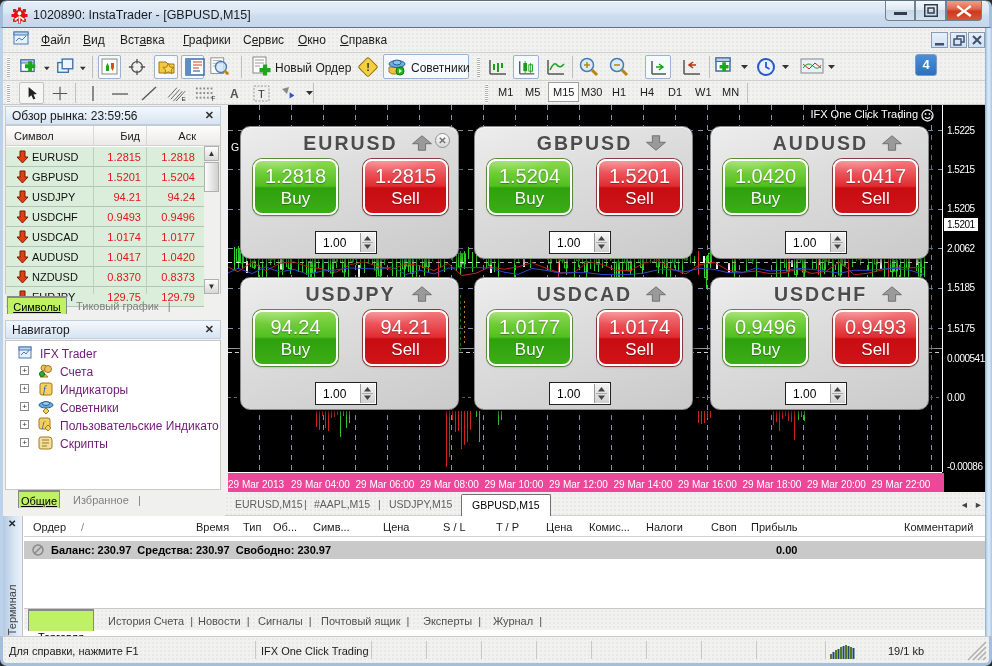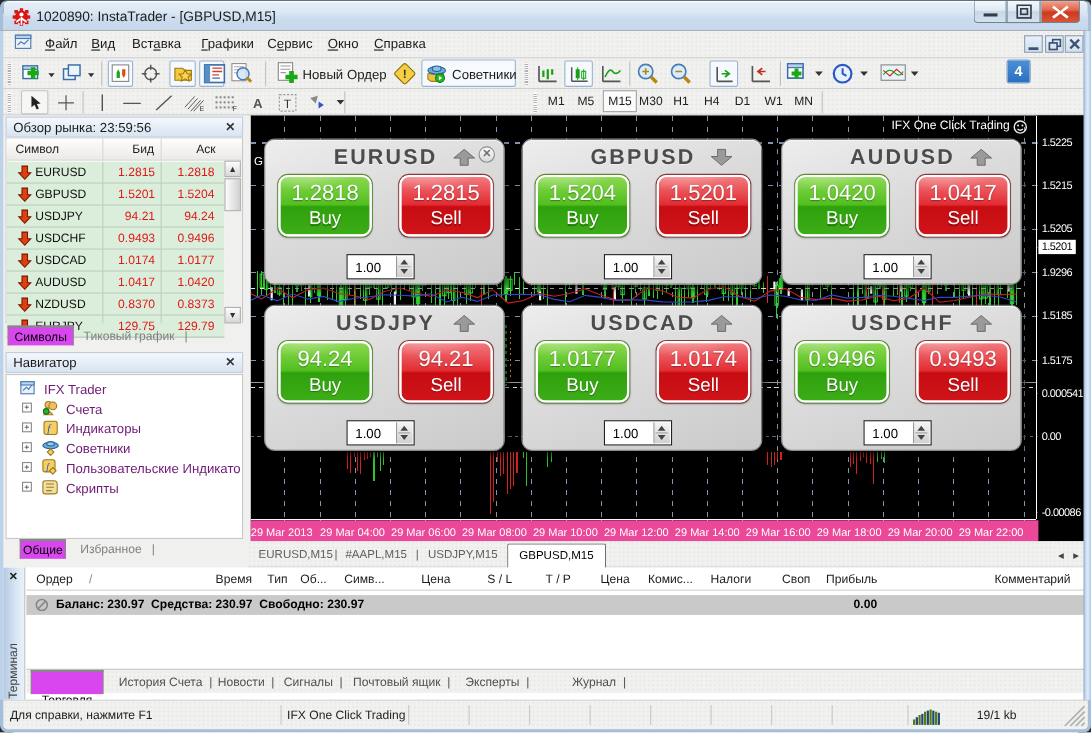--- a/index.html
+++ b/index.html
@@ -45,21 +45,21 @@
 #mw-body { left:2px; top:20px; width:216px; height:169px; background:#fff; border:1px solid #c8c8c8; }
 #mw-head { position:absolute; left:0; top:0; width:214px; height:20px; background:linear-gradient(#fdfdfd,#eceae6); border-bottom:1px solid #d0d0d0; }
 #mw-head span { position:absolute; top:4px; font-size:11px; color:#1c1c1c; }
 .mwrow { position:absolute; left:0; width:198px; height:20px; background:#dbeedb; border-bottom:1px solid #b4c4b4; }
 .mwrow .sym { position:absolute; left:26px; top:4px; color:#111; }
 .mwrow .bid { position:absolute; right:63px; top:4px; color:#e01818; }
 .mwrow .ask { position:absolute; right:9px; top:4px; color:#e01818; }
 .mwrow svg { position:absolute; left:10px; top:3px; }
 #mw-scroll { position:absolute; right:0; top:20px; width:16px; height:148px; background:#f0f0ef; }
 .tabrow { position:absolute; font-size:11px; }
-.tab-active { position:absolute; background:#d946ef; border:1px solid #888; border-top:2px solid #888; border-bottom:none; text-align:center; }
+.tab-active { position:absolute; background:#bef264; border:1px solid #888; border-top:2px solid #888; border-bottom:none; text-align:center;text-decoration:underline; }
 
 #nav-body { left:2px; top:20px; width:216px; height:145px; background:#fff; border:1px solid #c8c8c8; }
 .tnode { position:absolute; font-size:12px; color:#701a75; }
 
 
 #chartwrap { left:228px; top:105px; width:764px; height:387px; background:#000; }
 #pricescale { position:absolute; left:715px; top:0; width:49px; height:387px; background:#000; }
 .pslabel { position:absolute; left:4px; font-size:10px; color:#fff; letter-spacing:-0.5px; }
 #timebar { position:absolute; left:0; top:368px; width:716px; height:19px; background:#ec4899; }
 .tlabel { position:absolute; top:6px; font-size:10px; color:#fff; white-space:nowrap; }
@@ -857,21 +857,21 @@
       <circle cx="4.5" cy="5" r="0.9" fill="#e8e8e8"></circle>
       <circle cx="8.5" cy="5" r="0.9" fill="#e8e8e8"></circle>
       <path d="M4 8.2 Q6.5 10.5 9 8.2" stroke="#e8e8e8" fill="none" stroke-width="1.2"></path>
     </svg>
 
   <div id="pricescale">
     <span class="pslabel" style="top:20px">1.5225</span>
     <span class="pslabel" style="top:59px">1.5215</span>
     <span class="pslabel" style="top:98px">1.5205</span>
     <span class="pslabel" style="top:113px;left:1px;background:#fff;color:#000;padding:1px 3px 1px 3px">1.5201</span>
-    <span class="pslabel" style="top:138px">1.9296</span>
+    <span class="pslabel" style="top:138px">2.0062</span>
     <span class="pslabel" style="top:177px">1.5185</span>
     <span class="pslabel" style="top:218px">1.5175</span>
     <span class="pslabel" style="top:248px">0.000541</span>
     <span class="pslabel" style="top:287px">0.00</span>
     <span class="pslabel" style="top:356px">-0.00086</span>
   </div>
   <div id="timebar">
       <span class="tlabel" style="left:0px">29 Mar 2013</span>
       <span class="tlabel" style="left:63px">29 Mar 04:00</span>
       <span class="tlabel" style="left:127.5px">29 Mar 06:00</span>
@@ -1061,21 +1061,21 @@
     <b style="position:absolute;left:27px;top:3px">Баланс: 230.97&nbsp; Средства: 230.97&nbsp; Свободно: 230.97</b>
     <b style="position:absolute;left:752px;top:3px">0.00</b>
   </div>
   <div id="term-tabs">
     <div class="tab-active" style="left:4px;top:0px;width:66px;height:20px;padding-top:20px;font-size:11px">Торговля</div>
     <span class="ttab" style="left:84px">История Счета&nbsp;&nbsp;|</span>
     <span class="ttab" style="left:174px">Новости&nbsp;&nbsp;|</span>
     <span class="ttab" style="left:234px">Сигналы&nbsp;&nbsp;|</span>
     <span class="ttab" style="left:297px">Почтовый ящик&nbsp;&nbsp;|</span>
     <span class="ttab" style="left:399px">Эксперты&nbsp;&nbsp;|</span>
-    <span class="ttab" style="left:496px">Журнал&nbsp;&nbsp;|</span>
+    <span class="ttab" style="left:469px">Журнал&nbsp;&nbsp;|</span>
   </div>
 </div>
 
 <div class="abs" style="left:0;top:28px;width:3px;height:611px;background:#bcd2e8"></div>
 <div class="abs" style="left:985px;top:28px;width:7px;height:611px;background:linear-gradient(90deg,#8fa8c0 0,#c8dcf0 2px,#ddebfa 4px,#aac6e4 7px)"></div>
 <div class="abs" style="left:0;top:654px;width:12px;height:12px;background:#2a2a2a"></div>
 <div class="abs" style="left:980px;top:654px;width:12px;height:12px;background:#2a2a2a"></div>
 
 <div id="statusbar" class="abs">
   <span style="left:6px">Для справки, нажмите F1</span>

